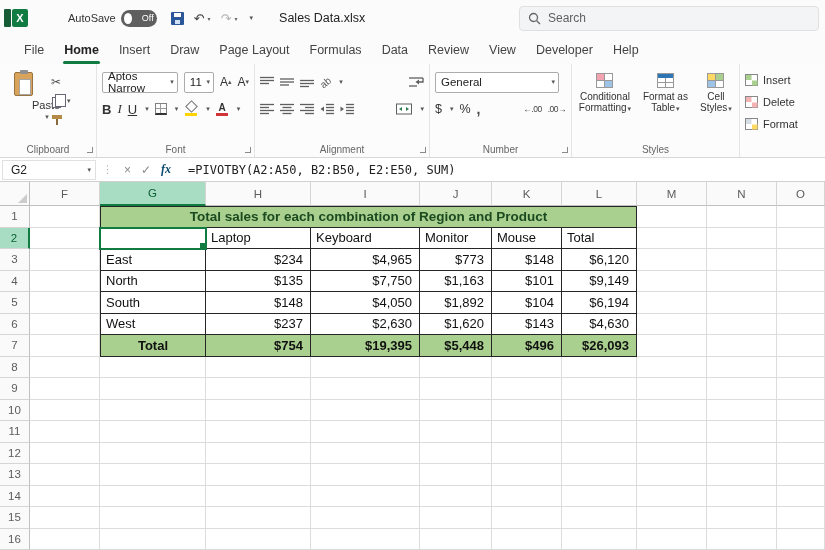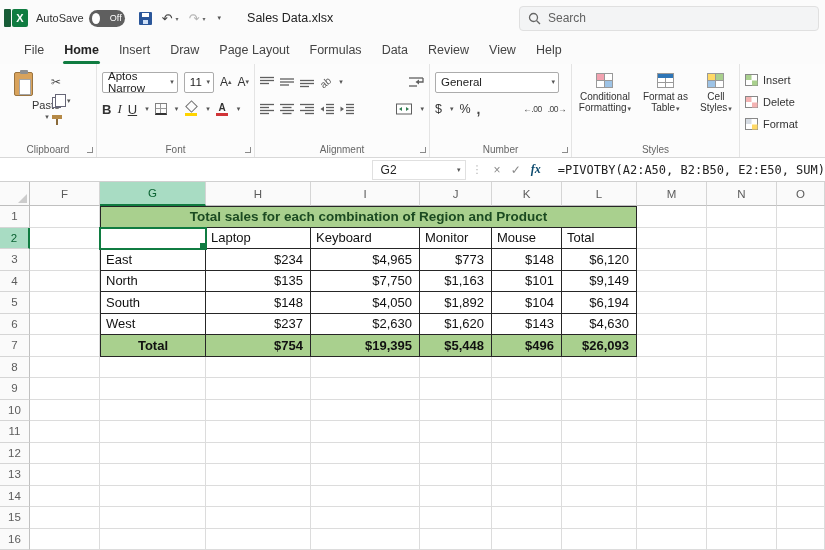--- a/index.html
+++ b/index.html
@@ -4,21 +4,21 @@
 <style>
   *{box-sizing:border-box;margin:0;padding:0;}
   body{margin:0;background:#e8e8e8;font-family:"Liberation Sans",sans-serif;}
   #app{position:relative;width:825px;height:550px;background:#fff;overflow:hidden;}
 
   
   .titlebar{height:36px;display:flex;align-items:center;background:#fbfbfb;padding-left:4px;}
   .logo{display:flex;align-items:center;margin-right:8px;}
   .logo-band{width:7px;height:18px;background:#185c37;border-radius:1px;margin-right:1px;}
   .logo-x{width:16px;height:18px;background:#107C41;color:#fff;font-weight:bold;font-size:11px;display:flex;align-items:center;justify-content:center;border-radius:2px;}
-  .autosave{display:flex;align-items:center;gap:5px;font-size:11px;color:#333;}
+  .autosave{display:flex;align-items:center;gap:5px;font-size:11px;color:#333;margin-left:32px;}
   .toggle{width:36px;height:17px;border-radius:9px;background:#5f5f5f;display:flex;align-items:center;padding:0 3px;gap:10px;cursor:pointer;}
   .knob{width:11px;height:11px;border-radius:50%;background:#fff;}
   .toggle-state{color:#fff;font-size:9px;}
   .qat{display:flex;align-items:center;gap:10px;margin-left:14px;color:#444;}
   .save-ic{width:13px;height:13px;background:#2b579a;border-radius:1px;position:relative;}
   .save-ic::before{content:'';position:absolute;top:1px;left:3px;right:3px;height:4px;background:#fff;}
   .save-ic::after{content:'';position:absolute;bottom:1px;left:4px;right:4px;height:4px;background:#cfe0f7;}
   .arrow-btn{display:flex;align-items:center;gap:1px;font-size:13px;}
   .arrow-btn .caret{font-size:6px;color:#666;}
   .disabled{color:#b5b5b5;}
@@ -83,21 +83,21 @@
   .styles-body{display:flex;gap:10px;padding-top:2px;}
   .style-btn{display:flex;flex-direction:column;align-items:center;text-align:center;cursor:pointer;}
   .sb-label{font-size:10px;color:#333;line-height:11px;margin-top:3px;}
   .sb-label .caret{margin-left:1px;}
 
   
   .cellsgroup{flex:1 0 auto;min-width:120px;border-right:none;}
   .cellrow{display:flex;align-items:center;gap:5px;height:18px;font-size:11px;color:#333;white-space:nowrap;cursor:pointer;margin-bottom:4px;}
 
   
-  .fbar{height:24px;display:flex;align-items:center;background:#fff;border-bottom:1px solid #d0d0d0;padding-left:2px;justify-content:flex-end;}
+  .fbar{height:24px;display:flex;align-items:center;background:#fff;border-bottom:1px solid #d0d0d0;padding-left:2px;}
   .namebox{width:94px;height:20px;border:1px solid #e0e0e0;display:flex;align-items:center;justify-content:space-between;padding:0 4px 0 8px;font-size:12px;color:#222;}
   .fsep{color:#b5b5b5;font-size:11px;margin:0 6px;}
   .fx-btn{color:#8a8a8a;font-size:12px;margin:0 5px;cursor:pointer;}
   .fx{font-style:italic;font-family:"Liberation Serif",serif;color:#0c4a6e;font-weight:bold;}
   .formula-text{margin-left:12px;font-family:"DejaVu Sans Mono",monospace;font-size:12px;color:#222;white-space:pre;}
 
   
   #grid{position:absolute;top:182px;left:0;width:825px;height:368px;display:grid;background:#fff;}
   .corner{background:#fafafa;border-right:1px solid #bdbdbd;border-bottom:1px solid #bdbdbd;position:relative;}
   .corner::after{content:'';position:absolute;right:2px;bottom:2px;border-left:9px solid transparent;border-bottom:9px solid #cccccc;}
@@ -154,20 +154,21 @@
   <div class="menubar" id="menubar">
       <div class="menu-item">File</div>
       <div class="menu-item active">Home</div>
       <div class="menu-item">Insert</div>
       <div class="menu-item">Draw</div>
       <div class="menu-item">Page Layout</div>
       <div class="menu-item">Formulas</div>
       <div class="menu-item">Data</div>
       <div class="menu-item">Review</div>
       <div class="menu-item">View</div>
+      <div class="menu-item">Developer</div>
       <div class="menu-item">Help</div>
     </div>
 
   <div class="ribbon">
 
     <div class="rgroup" style="width:97px">
       <div class="clip-body">
         <div class="paste">
           <div class="paste-ic">
             <div class="pi-board"></div>

